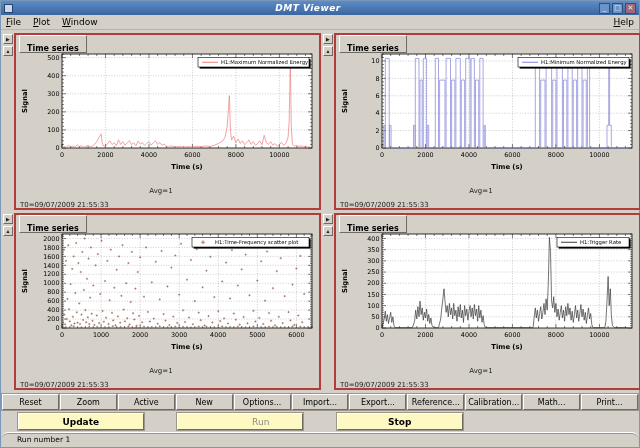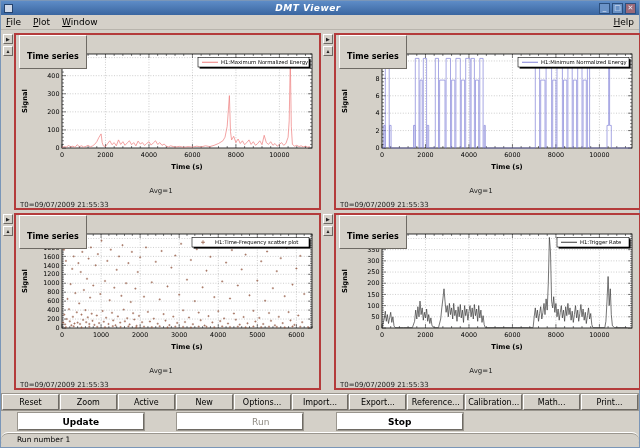--- a/index.html
+++ b/index.html
@@ -25,33 +25,33 @@
   .tabbar { height:17px; display:flex; align-items:flex-end; padding:0 4px; gap:1px; border-bottom:1px solid #8a867e; flex:0 0 auto; background:#d4d0c8; }
   .tab { padding:2px 9px 1px; font-size:9px; border:1px solid #8a867e; border-bottom:none; background:#c6c2ba; height:14px; }
   .tab.active { background:#d4d0c8; height:16px; font-weight:normal; position:relative; top:1px; border-top:1px solid #fff; border-left:1px solid #fff; }
 
   
   .main { flex:1; display:grid; grid-template-columns:1fr 1fr; grid-template-rows:1fr 1fr; gap:3px 2px; padding:3px 2px; background:#d4d0c8; }
   .cell { display:flex; }
   .pane-btns { width:11px; display:flex; flex-direction:column; gap:2px; padding:1px 1px 0 0; }
   .pbtn { width:10px; height:10px; background:#d4d0c8; border-top:1px solid #fff; border-left:1px solid #fff; border-right:1px solid #6e6a64; border-bottom:1px solid #6e6a64; font-size:5px; line-height:8px; text-align:center; padding:0; color:#222; }
   .pane { flex:1; border:2px solid var(--frame,#b43b3b); background:#d4d0c8; position:relative; overflow:hidden; }
-  .pane-tab { position:absolute; top:0; left:3px; padding:16px 7px; font-size:8px; font-weight:bold; background:#d4d0c8; border-top:1px solid #fff; border-left:1px solid #fff; border-right:1px solid #6e6a64; border-bottom:1px solid #6e6a64; height:11px; line-height:10px; z-index:2; }
+  .pane-tab { position:absolute; top:0; left:3px; padding:8px 7px; font-size:8px; font-weight:bold; background:#d4d0c8; border-top:1px solid #fff; border-left:1px solid #fff; border-right:1px solid #6e6a64; border-bottom:1px solid #6e6a64; height:11px; line-height:10px; z-index:2; }
   svg.plot { display:block; margin-top:13px; }
   .pane-footer { height:13px; position:relative; font-size:7px; color:#222; }
   .pane-footer .t0 { position:absolute; left:4px; top:1px;margin-top:14px; }
   .pane-footer .avg { position:absolute; left:44%; top:1px; }
 
   
   .toolbar { height:18px; display:flex; padding:1px 1px; gap:1px; flex:0 0 auto; }
   .tbtn { flex:1; background:#d4d0c8; border-top:1px solid #fff; border-left:1px solid #fff; border-right:1px solid #6e6a64; border-bottom:1px solid #6e6a64; outline:1px solid #9a968e; font-size:8px; font-family:"DejaVu Sans",sans-serif; padding:0; }
 
   
   .controls { height:21px; display:grid; grid-template-columns:1fr 1fr 1fr 1fr; align-items:center; justify-items:center; flex:0 0 auto; padding:1px 0; }
-  .cbtn { width:126px; height:17px; background:#ffffff; border-top:1px solid #fff; border-left:1px solid #fff; border-right:1px solid #6e6a64; border-bottom:1px solid #6e6a64; outline:1px solid #9a968e; font-size:9px; font-weight:bold; font-family:"DejaVu Sans",sans-serif; }
+  .cbtn { width:126px; height:17px; background:#fef9c3; border-top:1px solid #fff; border-left:1px solid #fff; border-right:1px solid #6e6a64; border-bottom:1px solid #6e6a64; outline:1px solid #9a968e; font-size:9px; font-weight:bold; font-family:"DejaVu Sans",sans-serif; }
   .cbtn:disabled { color:#8e8a82; font-weight:normal;padding-left:41px; }
 
   
   .statusbar { height:15px; border-top:1px solid #fff; background:#d4d0c8; font-size:7.5px; padding:2px 16px; flex:0 0 auto; box-shadow:inset 0 1px 0 #9a968e;border-radius:7px; }
 </style>
 </head>
 <body>
 
 <div class="app">
 

